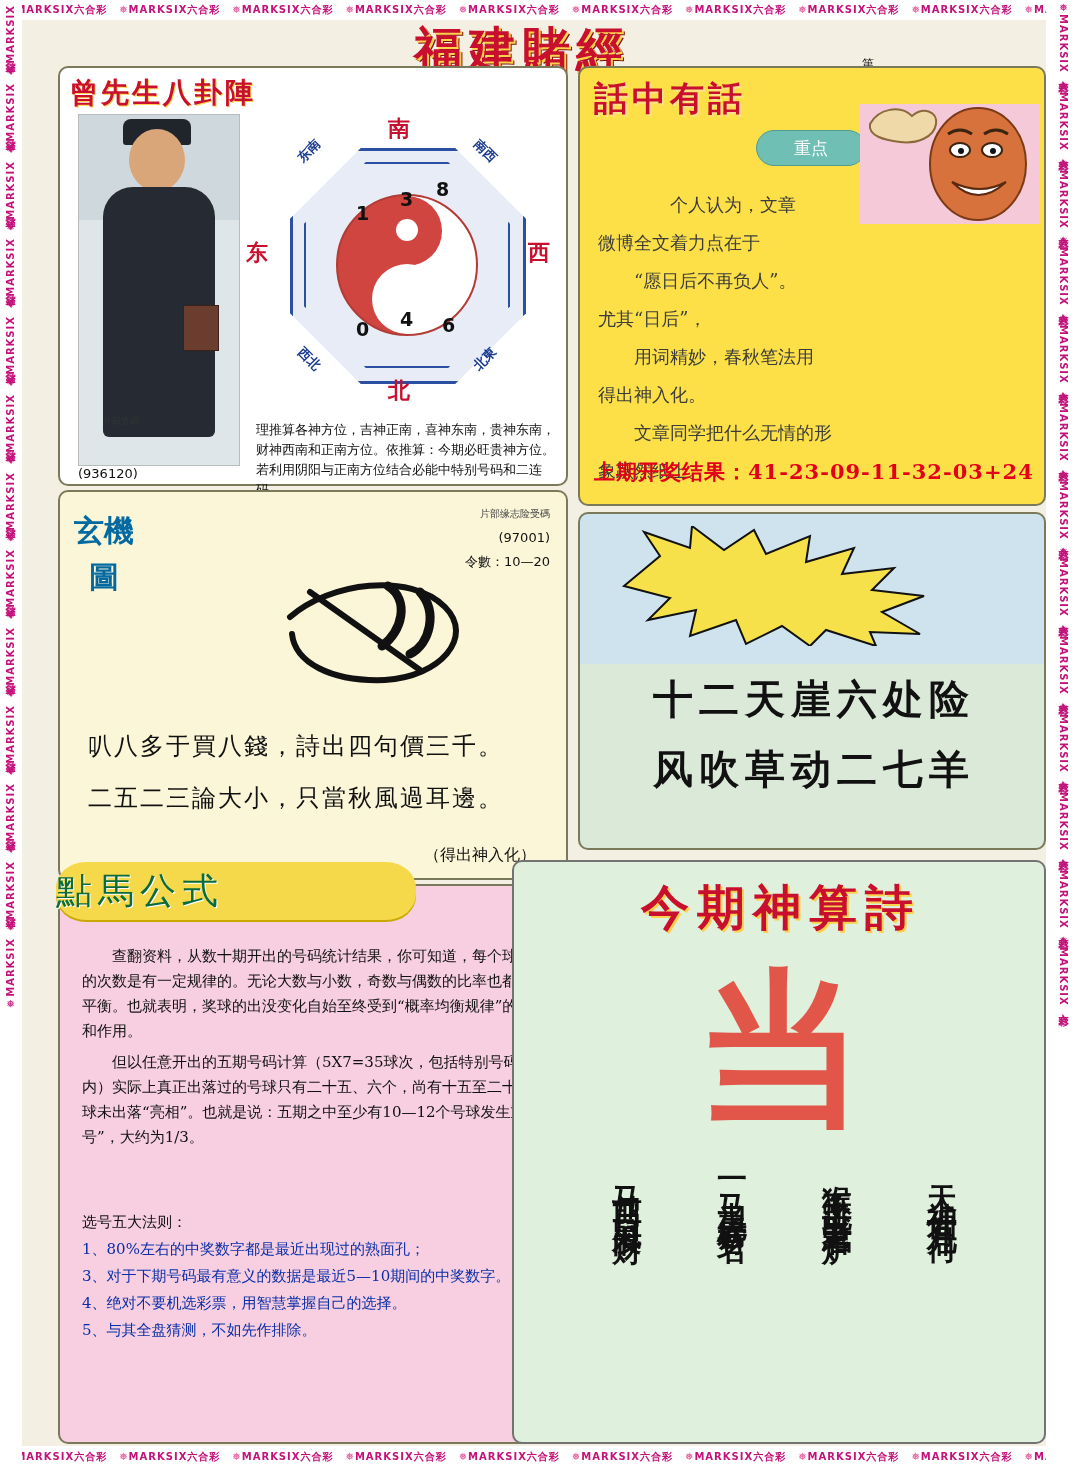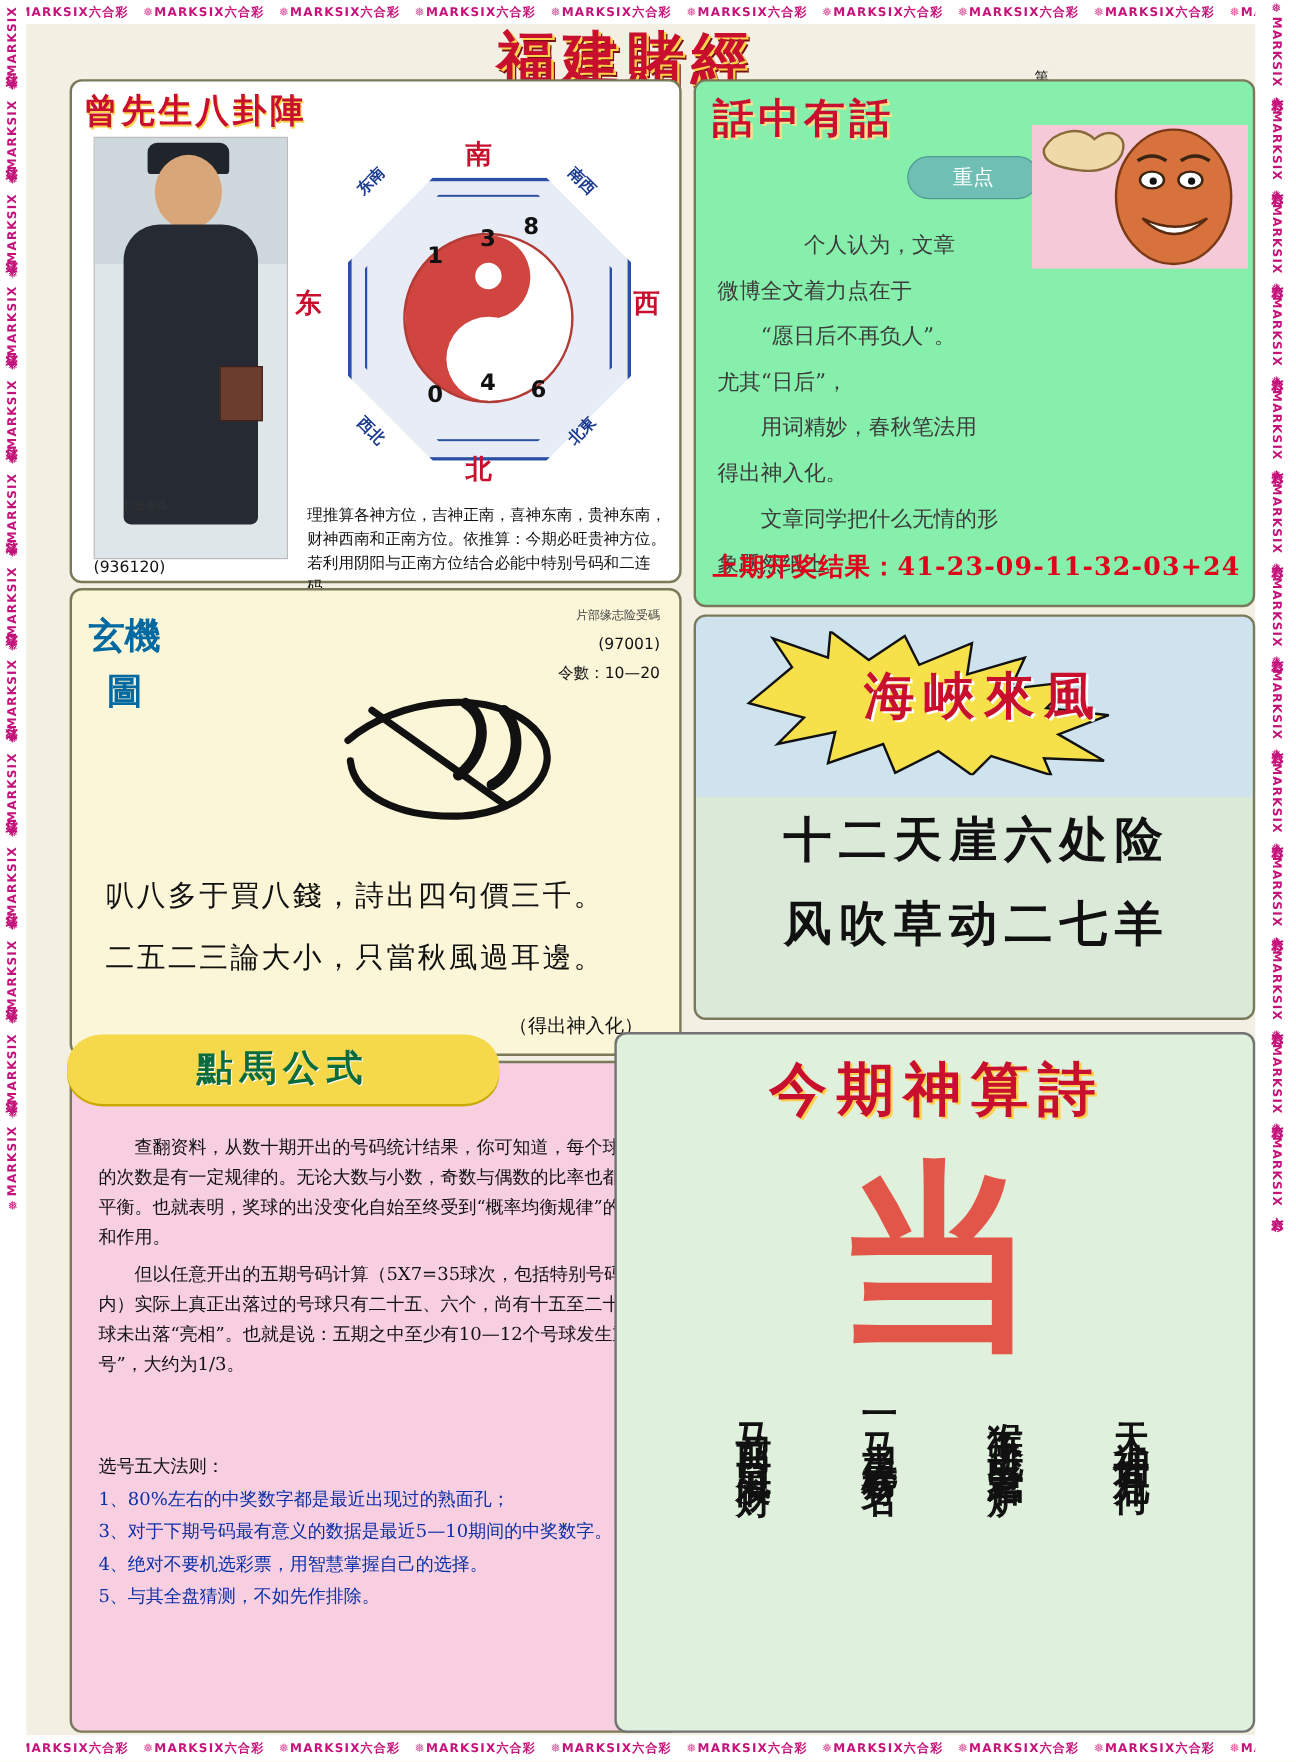--- a/index.html
+++ b/index.html
@@ -170,42 +170,42 @@
   #panel-dianma{
     left:36px;top:864px;width:510px;height:560px;
     background:#f7cfe0;border:2px solid #7a7a5a;
   }
   .dm-banner{
     position:absolute;left:-4px;top:-24px;width:360px;height:58px;
     background:#f6d84b;border-radius:30px/26px;
     box-shadow:0 2px 0 #c9a800;
   }
   .dm-banner span{
-    display:block;text-align:center;line-height:58px;
-    font-family:"DejaVu Serif","Liberation Serif",serif;
-    font-size:30px;font-weight:bold;color:#0a6b3c;letter-spacing:6px;
+    display:block;line-height:58px;
+    font-family:"DejaVu Serif","Liberation Serif",serif;
+    font-size:36px;font-weight:normal;color:#0a6b3c;letter-spacing:6px;
     text-shadow:1px 1px 0 #fff;
   }
   .dm-body{
     position:absolute;left:22px;top:58px;width:470px;
     font-family:"DejaVu Serif","Liberation Serif",serif;
     font-size:15px;line-height:25px;color:#111;
   }
   .dm-body p{margin:0 0 6px 0;text-indent:2em;}
   .dm-rules{
     position:absolute;left:22px;top:324px;width:470px;
     font-family:"DejaVu Serif","Liberation Serif",serif;
     font-size:15px;line-height:25px;color:#0b2fa8;
   }
   .dm-rules .hd{color:#111;}
   .dm-rules p{margin:0 0 2px 0;}
   
   #panel-huazhong{
     left:556px;top:46px;width:468px;height:440px;
-    background:#86efac;border:2px solid #7a7a5a;
+    background:#fde047;border:2px solid #7a7a5a;
   }
   .hz-title{
     position:absolute;left:14px;top:8px;
     font-family:"DejaVu Serif","Liberation Serif",serif;
     font-size:34px;font-weight:bold;color:#c8102e;letter-spacing:4px;
     text-shadow:2px 2px 0 #ffe08a;
   }
   .hz-badge{
     position:absolute;left:176px;top:62px;width:108px;height:34px;border-radius:18px;
     background:#6fbfb5;color:#fff;font-size:17px;text-align:center;line-height:34px;
@@ -455,21 +455,20 @@
         <span>上期开奖结果：</span><span>41-23-09-11-32-03+24</span>
       </div>
     </div>
 
     <div class="panel" id="panel-haixia">
       <div class="hx-star">
         <svg width="400" height="120" viewBox="0 0 400 120">
           <polygon points="10,60 46,30 30,6 76,22 78,0 110,24 140,4 152,28 196,10 192,36 240,22 228,48 280,42 258,64 310,70 268,86 306,108 256,106 262,120 212,104 196,120 168,100 132,118 122,94 76,110 82,84 34,94 56,72" fill="#f6e14a" stroke="#111" stroke-width="2"></polygon>
         </svg>
       </div>
-      <div class="hx-title">海峽來風</div>
       <div class="hx-line l1">十二天崖六处险</div>
       <div class="hx-line l2">风吹草动二七羊</div>
     </div>
 
     <div class="panel" id="panel-shensuan">
       <div class="ss-title">今期神算詩</div>
       <div class="ss-big">当</div>
       <div class="ss-poem">
         <div class="ss-col">天上神仙有几何</div>
         <div class="ss-col">猴王跳出老君炉</div>

